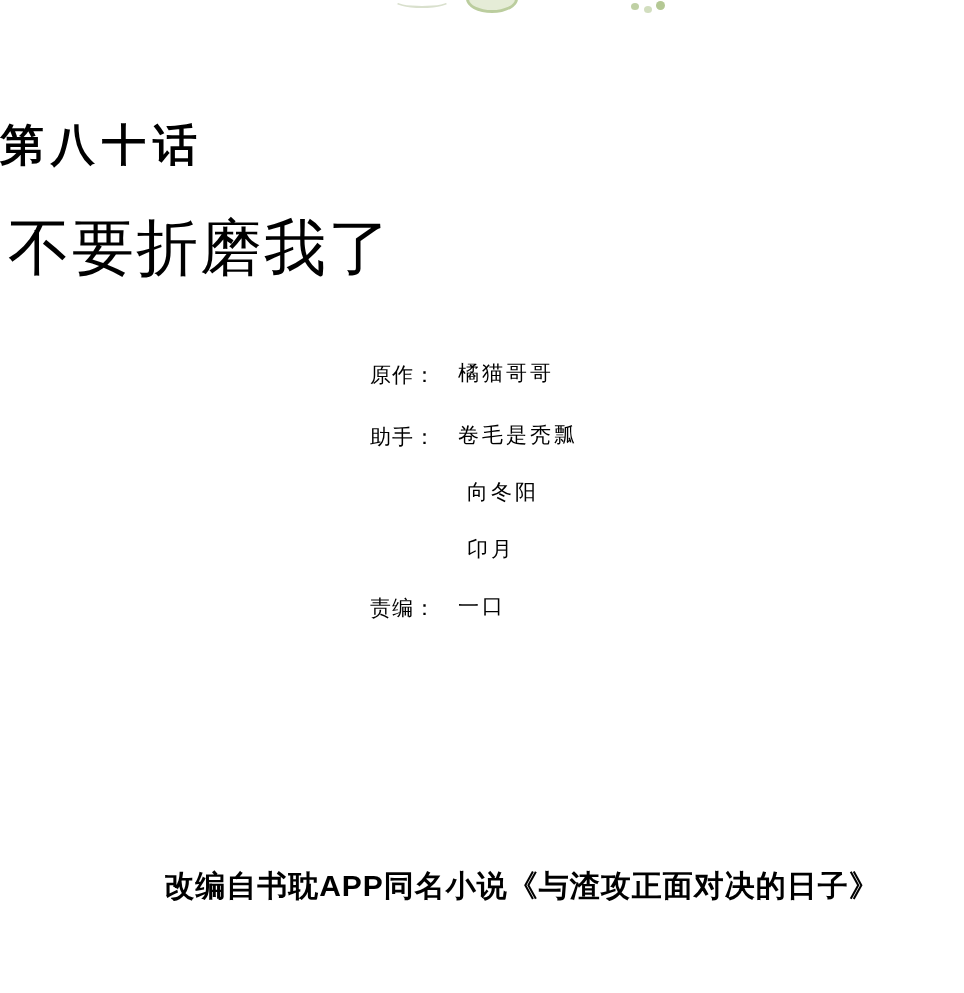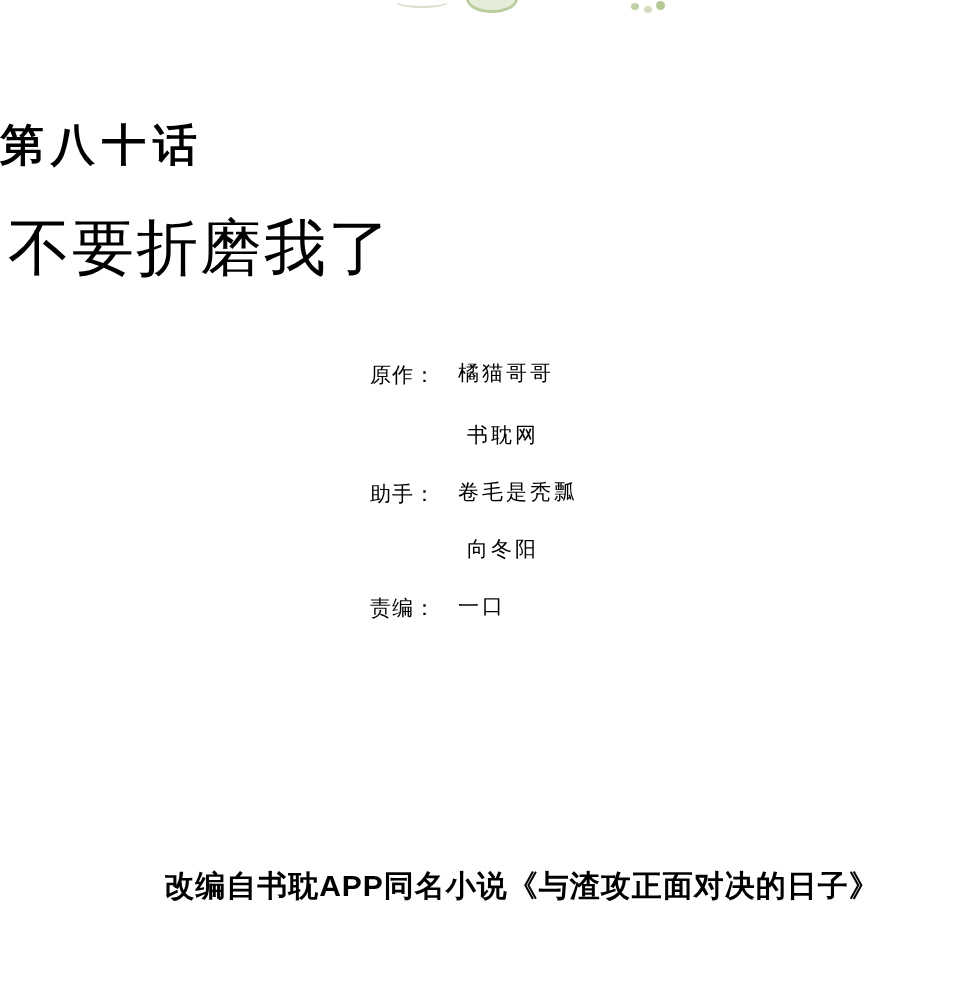--- a/index.html
+++ b/index.html
@@ -115,31 +115,31 @@
   </div>
 
   <h2 class="chapter">第八十话</h2>
   <h1 class="title">不要折磨我了</h1>
 
   <div class="credits">
     <div class="credit-row">
       <span class="credit-role">原作：</span>
       <span class="credit-name">橘猫哥哥</span>
     </div>
-    <div class="credit-row cont">
-      <span class="credit-role"></span>
-      <span class="credit-name">书耽网</span>
-    </div>
     <div class="credit-row">
       <span class="credit-role">助手：</span>
       <span class="credit-name">卷毛是秃瓢</span>
     </div>
     <div class="credit-row cont">
       <span class="credit-role"></span>
       <span class="credit-name">向冬阳</span>
+    </div>
+    <div class="credit-row cont">
+      <span class="credit-role"></span>
+      <span class="credit-name">卬月</span>
     </div>
     <div class="credit-row">
       <span class="credit-role">责编：</span>
       <span class="credit-name">一口</span>
     </div>
   </div>
 
   <div class="footer-note">改编自书耽APP同名小说《与渣攻正面对决的日子》</div>
 
 </div>

